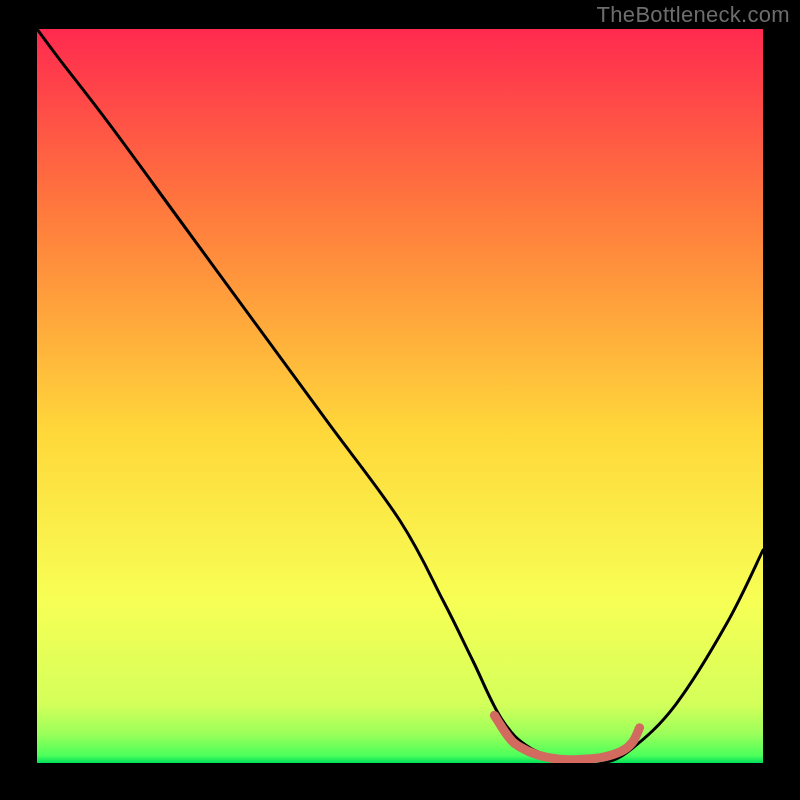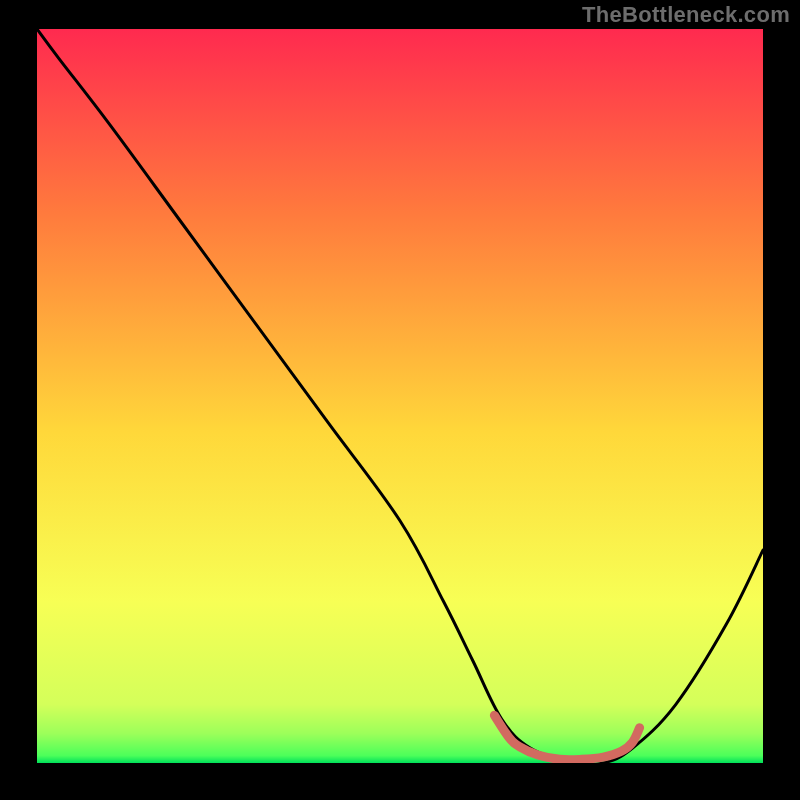--- a/index.html
+++ b/index.html
@@ -16,21 +16,21 @@
     width: 800px;
     height: 800px;
     background: #000;
   }
   .watermark {
     position: absolute;
     top: 2px;
     right: 10px;
     color: #6d6d6d;
     font-size: 22px;
-    font-weight: 700;
+    font-weight: 400;
     letter-spacing: 0.3px;
     z-index: 10;
   }
   .plot-wrapper {
     position: absolute;
     left: 37px;
     top: 29px;
     width: 726px;
     height: 734px;
     background: #000;

